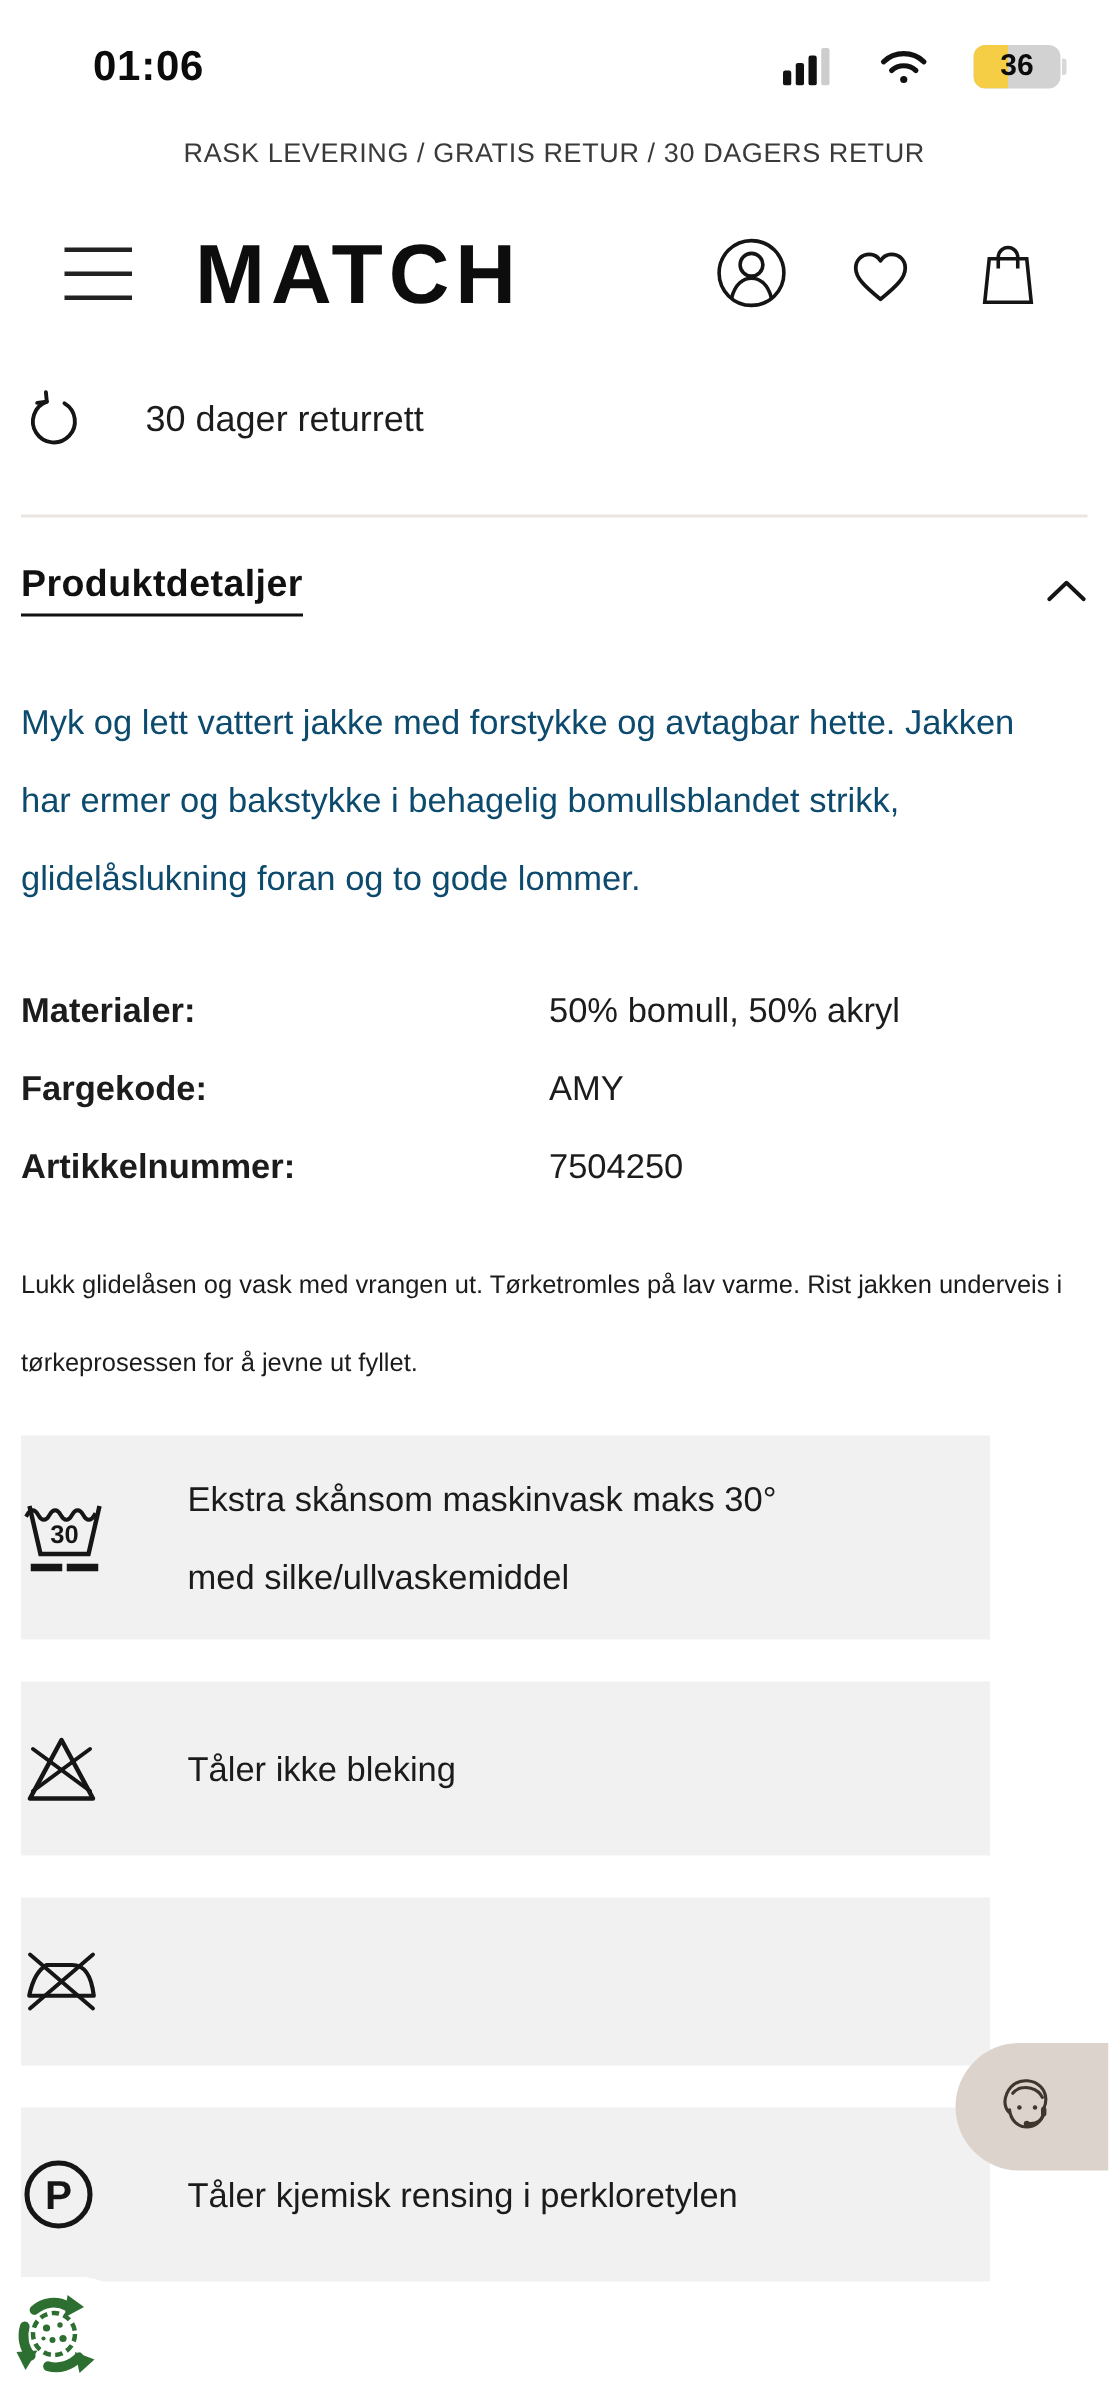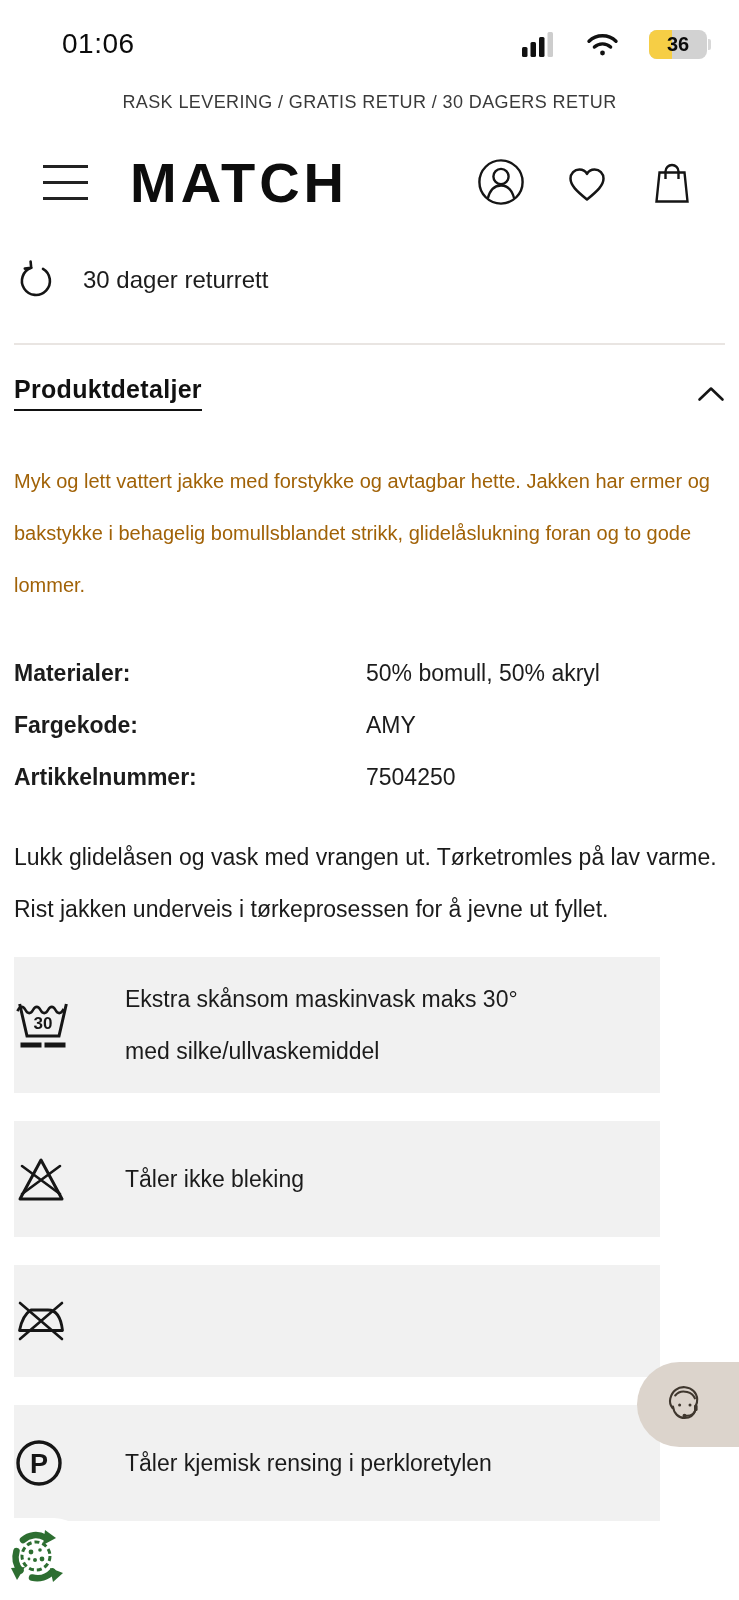--- a/index.html
+++ b/index.html
@@ -6,54 +6,54 @@
   html { background:#fff; }
   body {
     width:739px; height:1600px; overflow:hidden; position:relative;
     background:#fff; color:#1c1c1c;
     font-family:"Liberation Sans","DejaVu Sans",sans-serif;
   }
   .page { padding:0 14px; }
 
   
   .status-bar { display:flex; justify-content:space-between; align-items:center; padding:24px 28px 0 62px; height:64px; }
-  .status-time { font-size:28px; font-weight:400; letter-spacing:.5px; color:#0b0b0b; }
+  .status-time { font-size:28px; font-weight:700; letter-spacing:.5px; color:#0b0b0b; }
   .status-icons { display:flex; align-items:center; gap:30px; }
   .battery { position:relative; width:58px; height:29px; background:#d2d2d2; border-radius:8px; overflow:hidden; }
   .battery-fill { position:absolute; left:0; top:0; bottom:0; width:40%; background:#f6ce45; }
   .battery-label { position:absolute; inset:0; display:flex; align-items:center; justify-content:center; font-size:20px; font-weight:700; color:#0b0b0b; }
   .battery-cap { width:3px; height:11px; background:#d8d8d8; border-radius:0 2px 2px 0; margin-left:1px; }
 
   
   .usp-banner { margin-top:28px; text-align:center; font-size:18px; letter-spacing:.4px; color:#3a3a3a; }
 
   
   .header { display:flex; align-items:center; margin-top:28px; height:82px; padding:0 44px 0 43px; }
   .hamburger { width:45px; display:flex; flex-direction:column; gap:13px; cursor:pointer; }
   .hamburger span { display:block; height:3px; background:#222; }
   .logo { font-size:56px; font-weight:800; letter-spacing:4px; color:#0d0d0d; margin-left:42px; white-space:nowrap; }
   .header-icons { display:flex; align-items:center; gap:38px; margin-left:auto; }
 
   
-  .return-row { display:flex; align-items:center; gap:27px; margin:36px 0 0 4px; height:42px; }
+  .return-row { display:flex; align-items:center; gap:41px; margin:36px 0 0 4px; height:42px; }
   .return-row .txt { font-size:24px; color:#1c1c1c; }
 
   .divider { border:none; border-top:2px solid #e9e5e2; margin-top:42px; }
 
   
   .heading-row { display:flex; align-items:center; justify-content:space-between; margin-top:30px; cursor:pointer; }
   .heading-row h2 { font-size:25px; font-weight:700; letter-spacing:.3px; color:#111;
     border-bottom:2.5px solid #111; padding-bottom:5px; }
 
   
-  .description { margin-top:44px; font-size:20px; line-height:52px; max-width:697px; color:#a16207; }
+  .description { margin-top:44px; font-size:23px; line-height:52px; max-width:697px; color:#0c4a6e; }
   .specs { margin-top:36px; }
   .spec-row { display:grid; grid-template-columns:352px 1fr; line-height:52px; font-size:23px; }
   .spec-label { font-weight:700; }
-  .care-text { margin-top:28px; font-size:23px; line-height:52px; max-width:703px; color:#1b1b1b; }
+  .care-text { margin-top:28px; font-size:17px; line-height:52px; max-width:703px; color:#1b1b1b; }
 
   
   .care-list { margin-top:22px; width:646px; }
   .care-row { background:#f1f1f1; display:flex; align-items:center; padding:32px 0; margin-bottom:28px; }
   .care-row.tall { padding:16px 0; }
   .care-row.clipped { min-height:142px; align-items:flex-start; }
   .care-icon-col { width:111px; flex:0 0 111px; display:flex; justify-content:flex-start; }
   .care-label { font-size:23px; line-height:52px; color:#1b1b1b; white-space:pre-line; }
 
   

